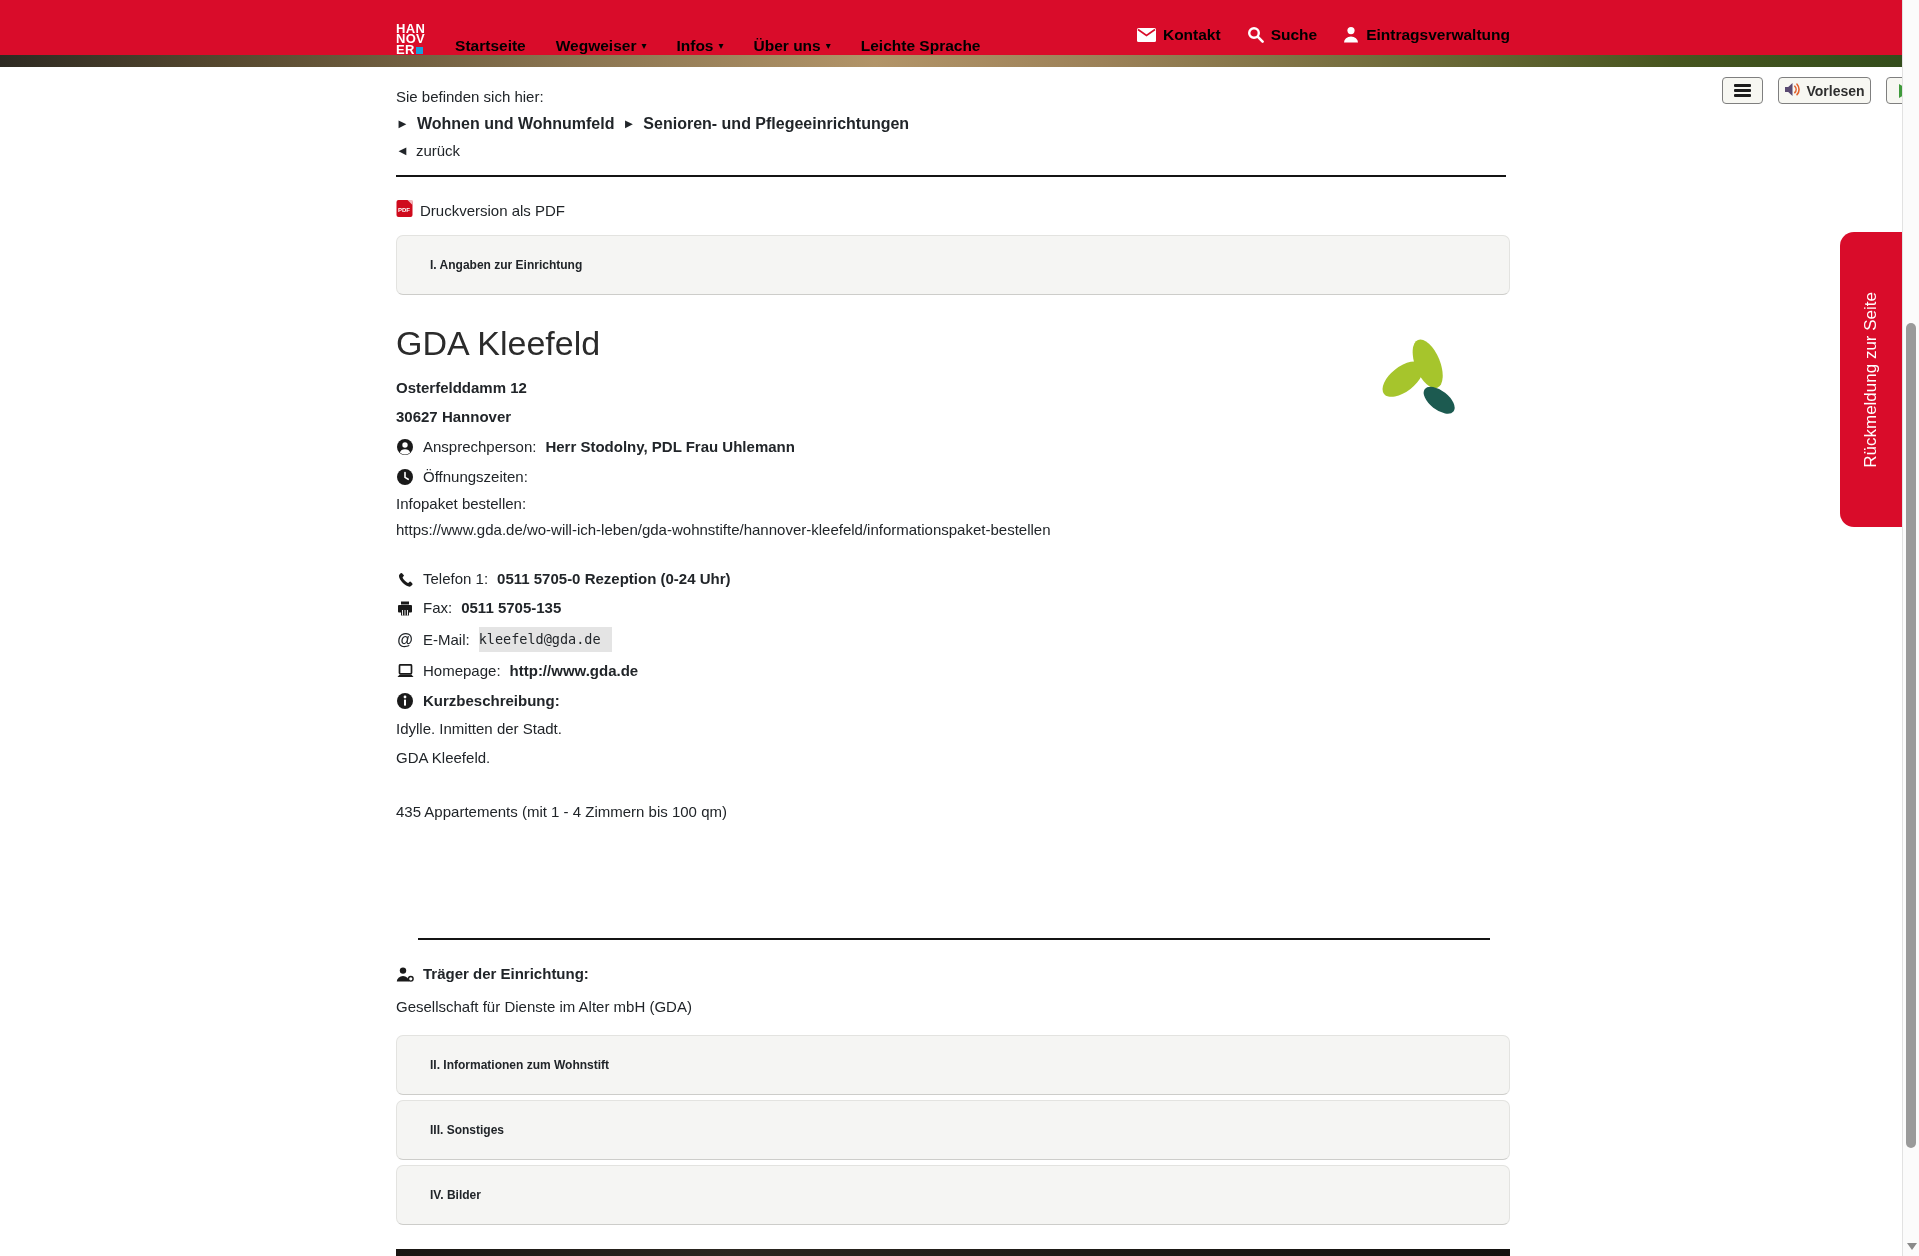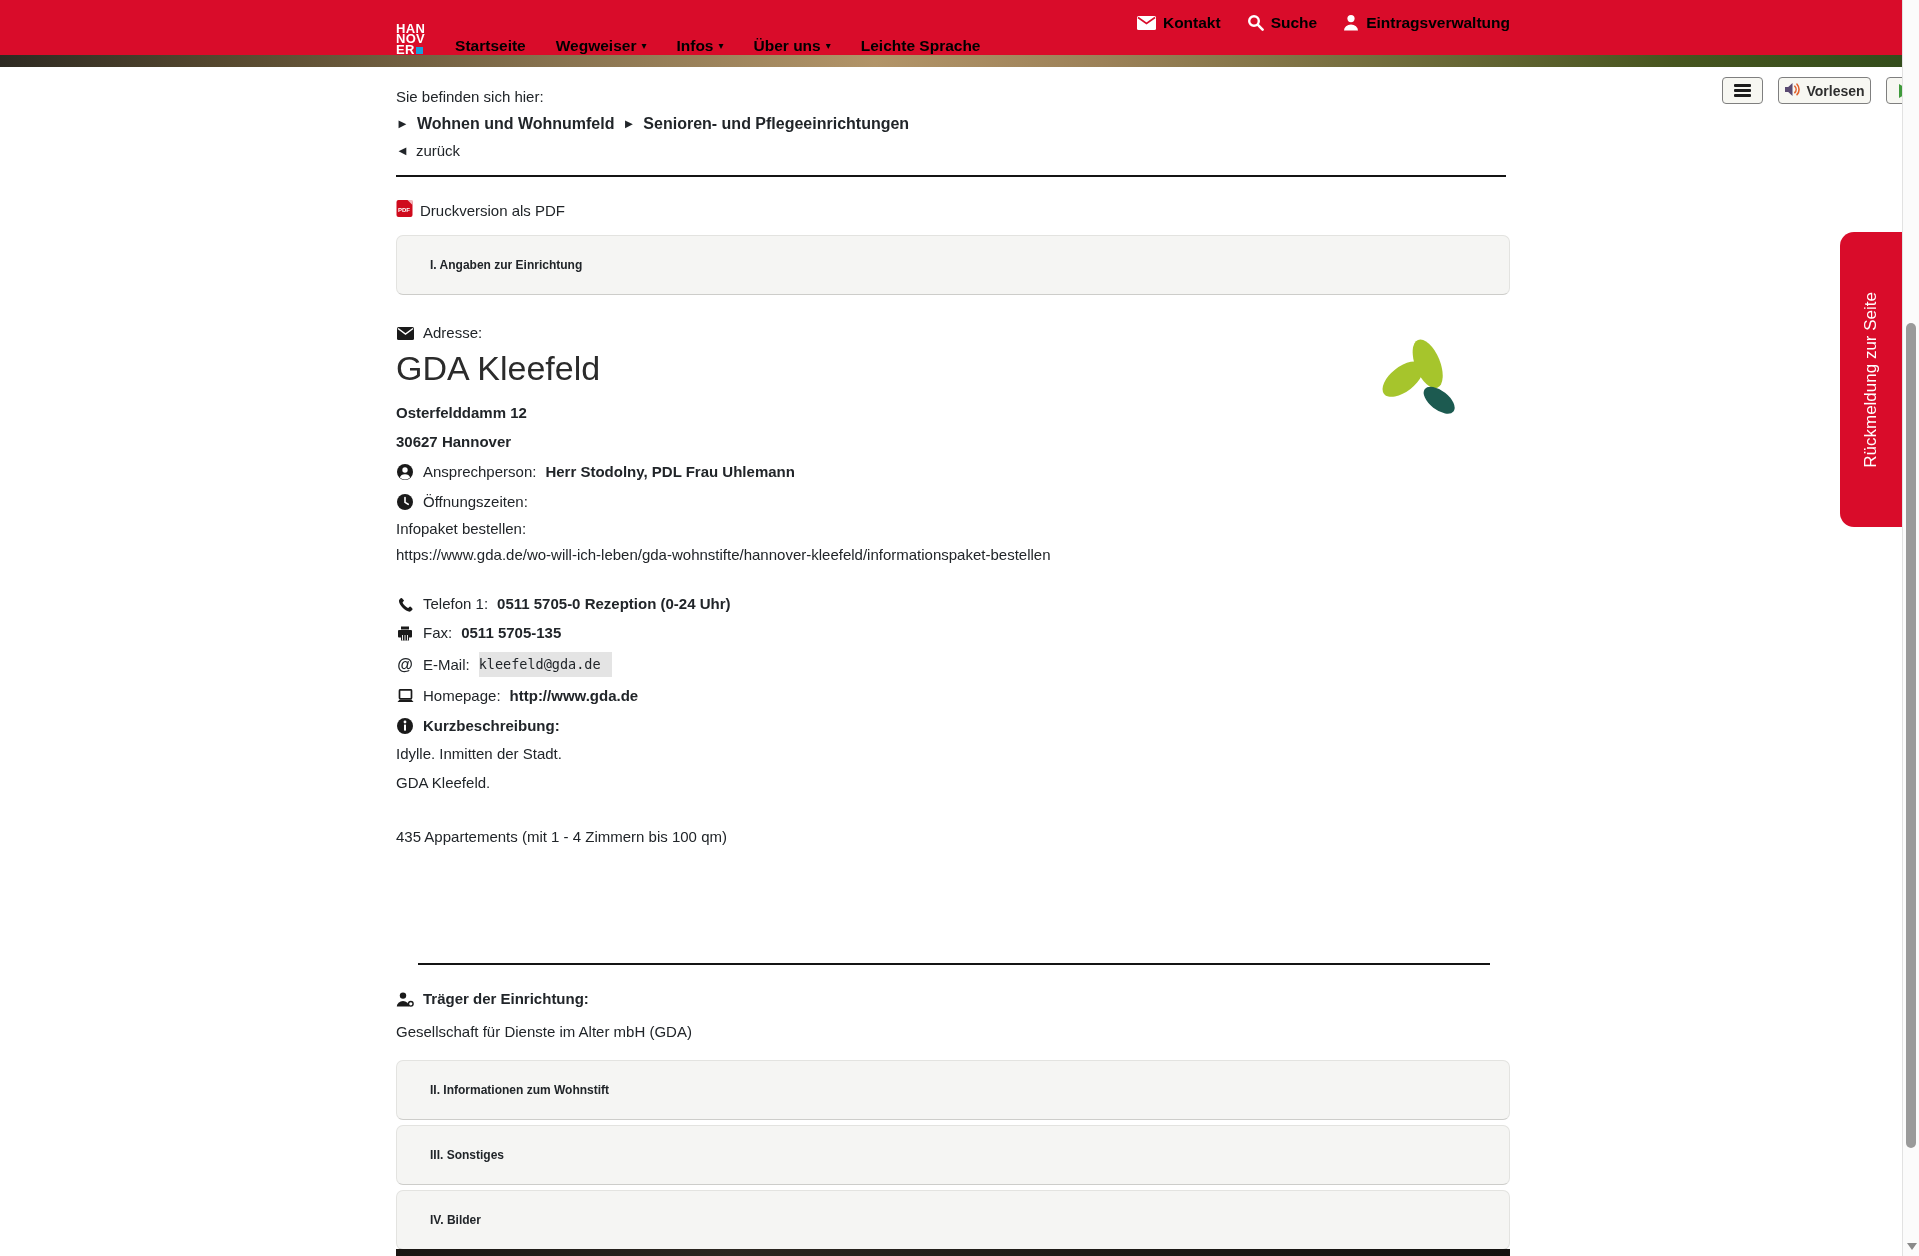--- a/index.html
+++ b/index.html
@@ -8,21 +8,21 @@
   .page { position:absolute; left:0; top:0; width:1902px; height:1256px; background:#fff; }
 
   
   .navbar { position:absolute; left:0; top:0; width:1902px; height:55px; background:#d90c2a; }
   .nav-left { position:absolute; left:396px; top:0; height:55px; display:flex; align-items:flex-end; gap:30px; }
   .logo { display:flex; align-items:flex-end; cursor:pointer; }
   .logo-txt { color:#fff; font-weight:bold; font-size:13px; line-height:10.5px; letter-spacing:.3px; }
   .logo-dot { display:inline-block; width:7px; height:7px; background:#1aa0dc; margin-left:1px; }
   .nav-item { color:#000000; font-weight:bold; font-size:15.5px; white-space:nowrap; cursor:pointer; display:flex; align-items:center; gap:5px; }
   .caret { font-size:10px; line-height:10px; }
-  .nav-right { position:absolute; right:392px; top:0; height:45px; display:flex; align-items:center; gap:26px; }
+  .nav-right { position:absolute; right:392px; top:12px; height:45px; display:flex; align-items:center; gap:26px; }
   .nav-right .nav-item { gap:7px; }
   .nav-icon svg { display:block; }
 
   
   .photo-strip { position:absolute; left:0; top:55px; width:1902px; height:12px;
     background:linear-gradient(90deg,#2e2a22 0%,#57492f 12%,#8a7450 30%,#b29468 46%,#9c8158 58%,#6f6b3a 74%,#47551f 88%,#344d1c 100%); }
 
   
   .readaloud { position:absolute; left:1722px; top:77px; display:flex; gap:15px; }
   .ra-btn { height:27px; background:#f7f7f2; border:1px solid #7f7f7f; border-radius:4px;
@@ -215,29 +215,20 @@
     <div class="facility">
 
       <div class="gda-logo">
         <svg width="86" height="92" viewBox="0 0 90 96">
           <ellipse cx="26" cy="44" rx="25" ry="13" transform="rotate(-38 26 44)" fill="#a6c52c"></ellipse>
           <ellipse cx="52" cy="28" rx="27" ry="13" transform="rotate(68 52 28)" fill="#a6c52c"></ellipse>
           <ellipse cx="64" cy="66" rx="19" ry="10" transform="rotate(38 64 66)" fill="#1c5a50"></ellipse>
         </svg>
       </div>
 
-      <div class="row">
-        <span class="ic">
-          <svg width="17" height="13" viewBox="0 0 17 13">
-              <rect width="17" height="13" rx="1.5" fill="#1a1a1a"></rect>
-              <path d="M1 1.5l7.5 5.5 7.5-5.5" stroke="#fff" stroke-width="1.5" fill="none"></path>
-            </svg>
-        </span>
-        <span>Adresse:</span>
-      </div>
 
       <div class="facility-name">GDA Kleefeld</div>
       <div class="b mt-street">Osterfelddamm 12</div>
       <div class="b mt-city">30627 Hannover</div>
 
       <div class="row mt-contact">
         <span class="ic">
           <svg width="16" height="16" viewBox="0 0 16 16">
               <circle cx="8" cy="8" r="8" fill="#1a1a1a"></circle>
               <circle cx="8" cy="6" r="2.7" fill="#fff"></circle>

